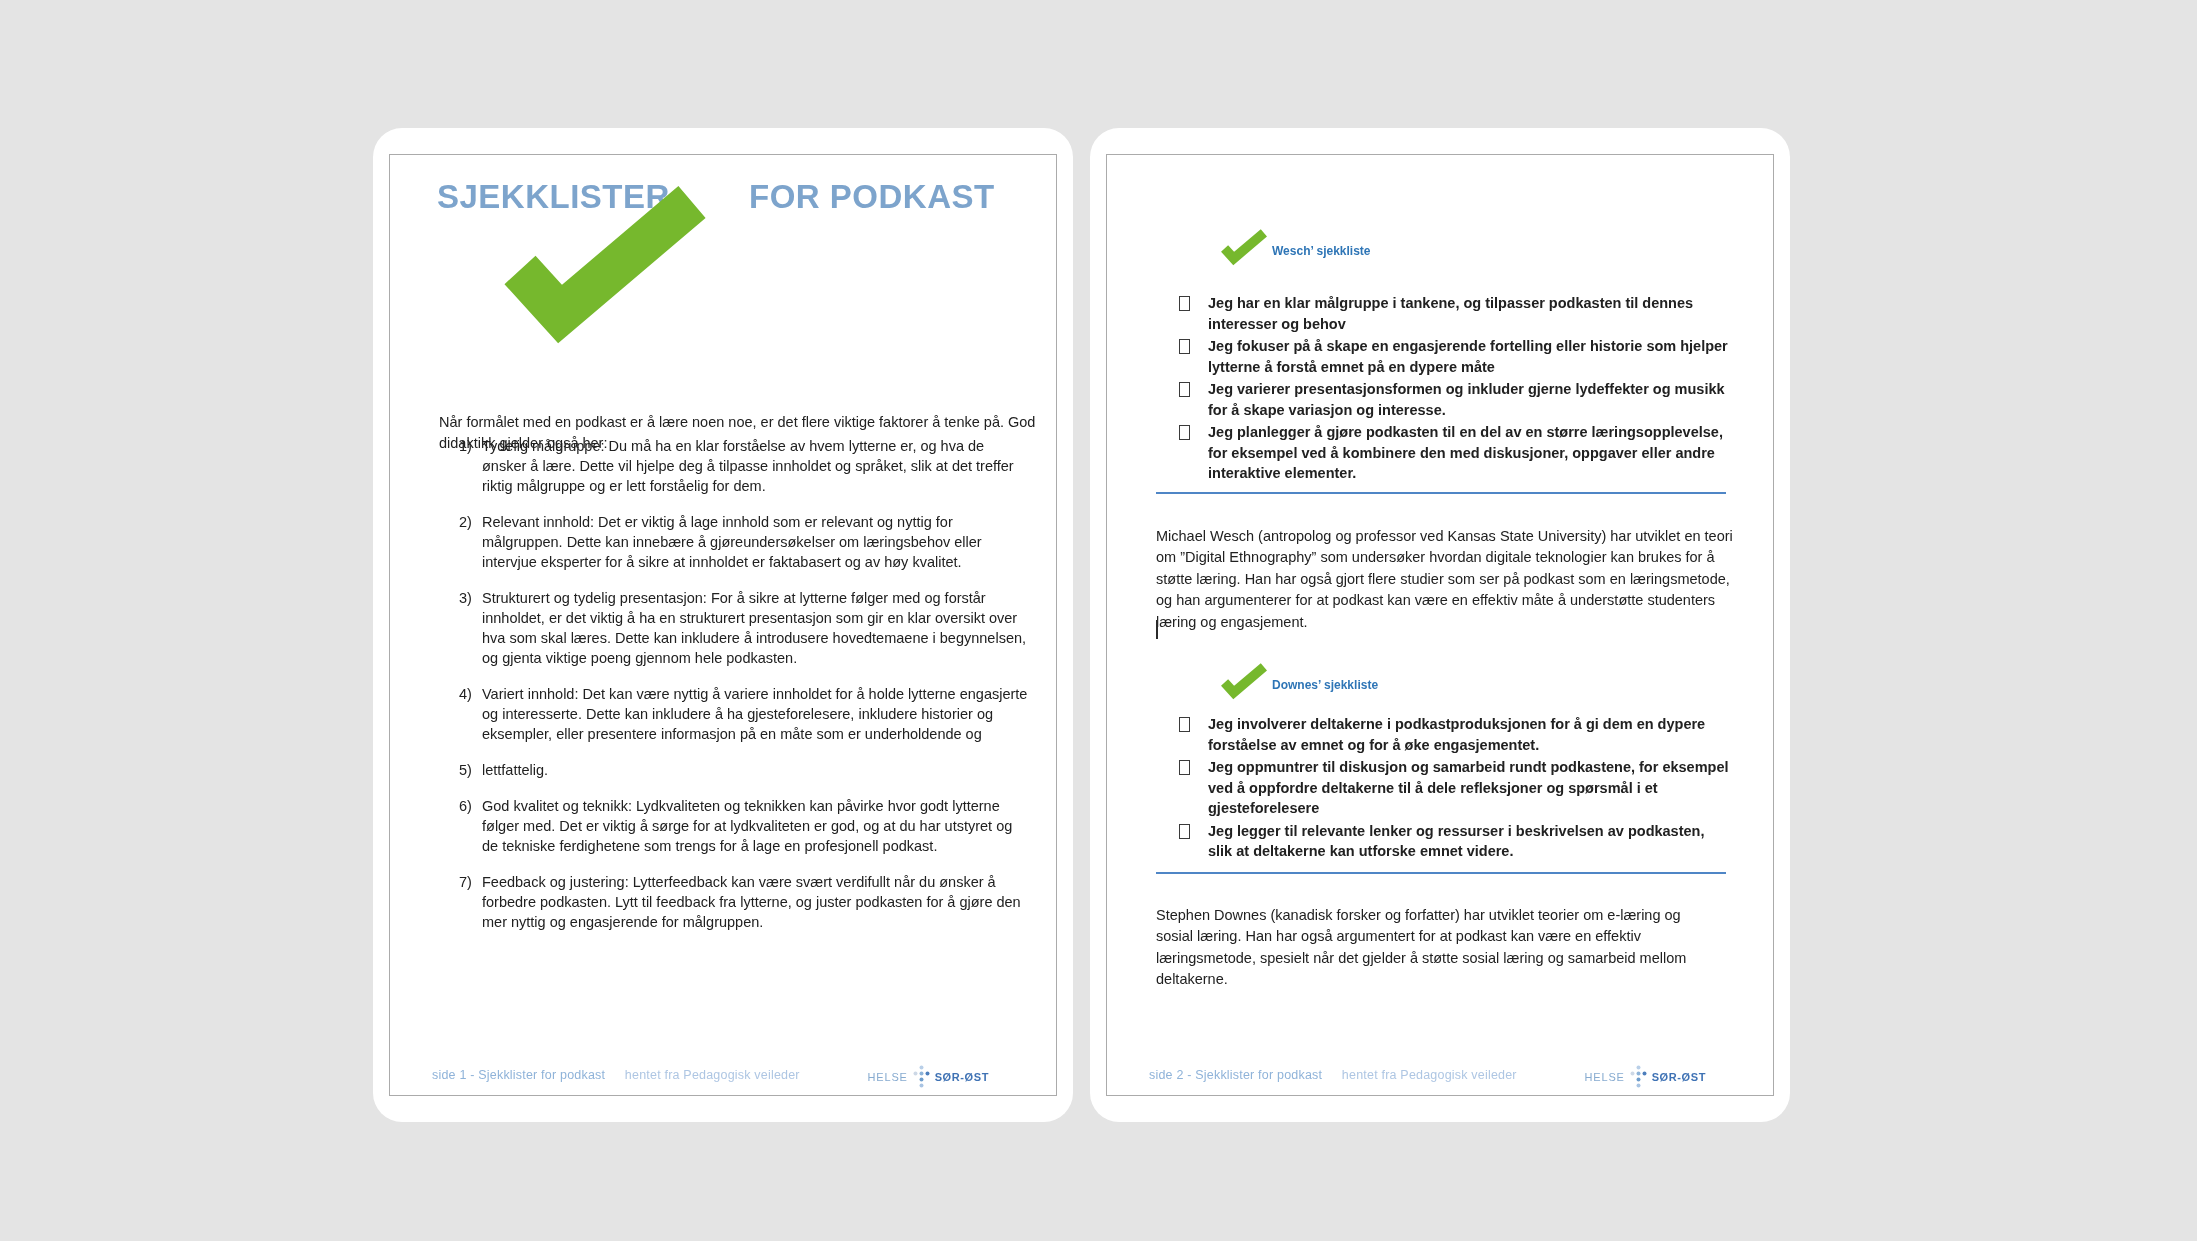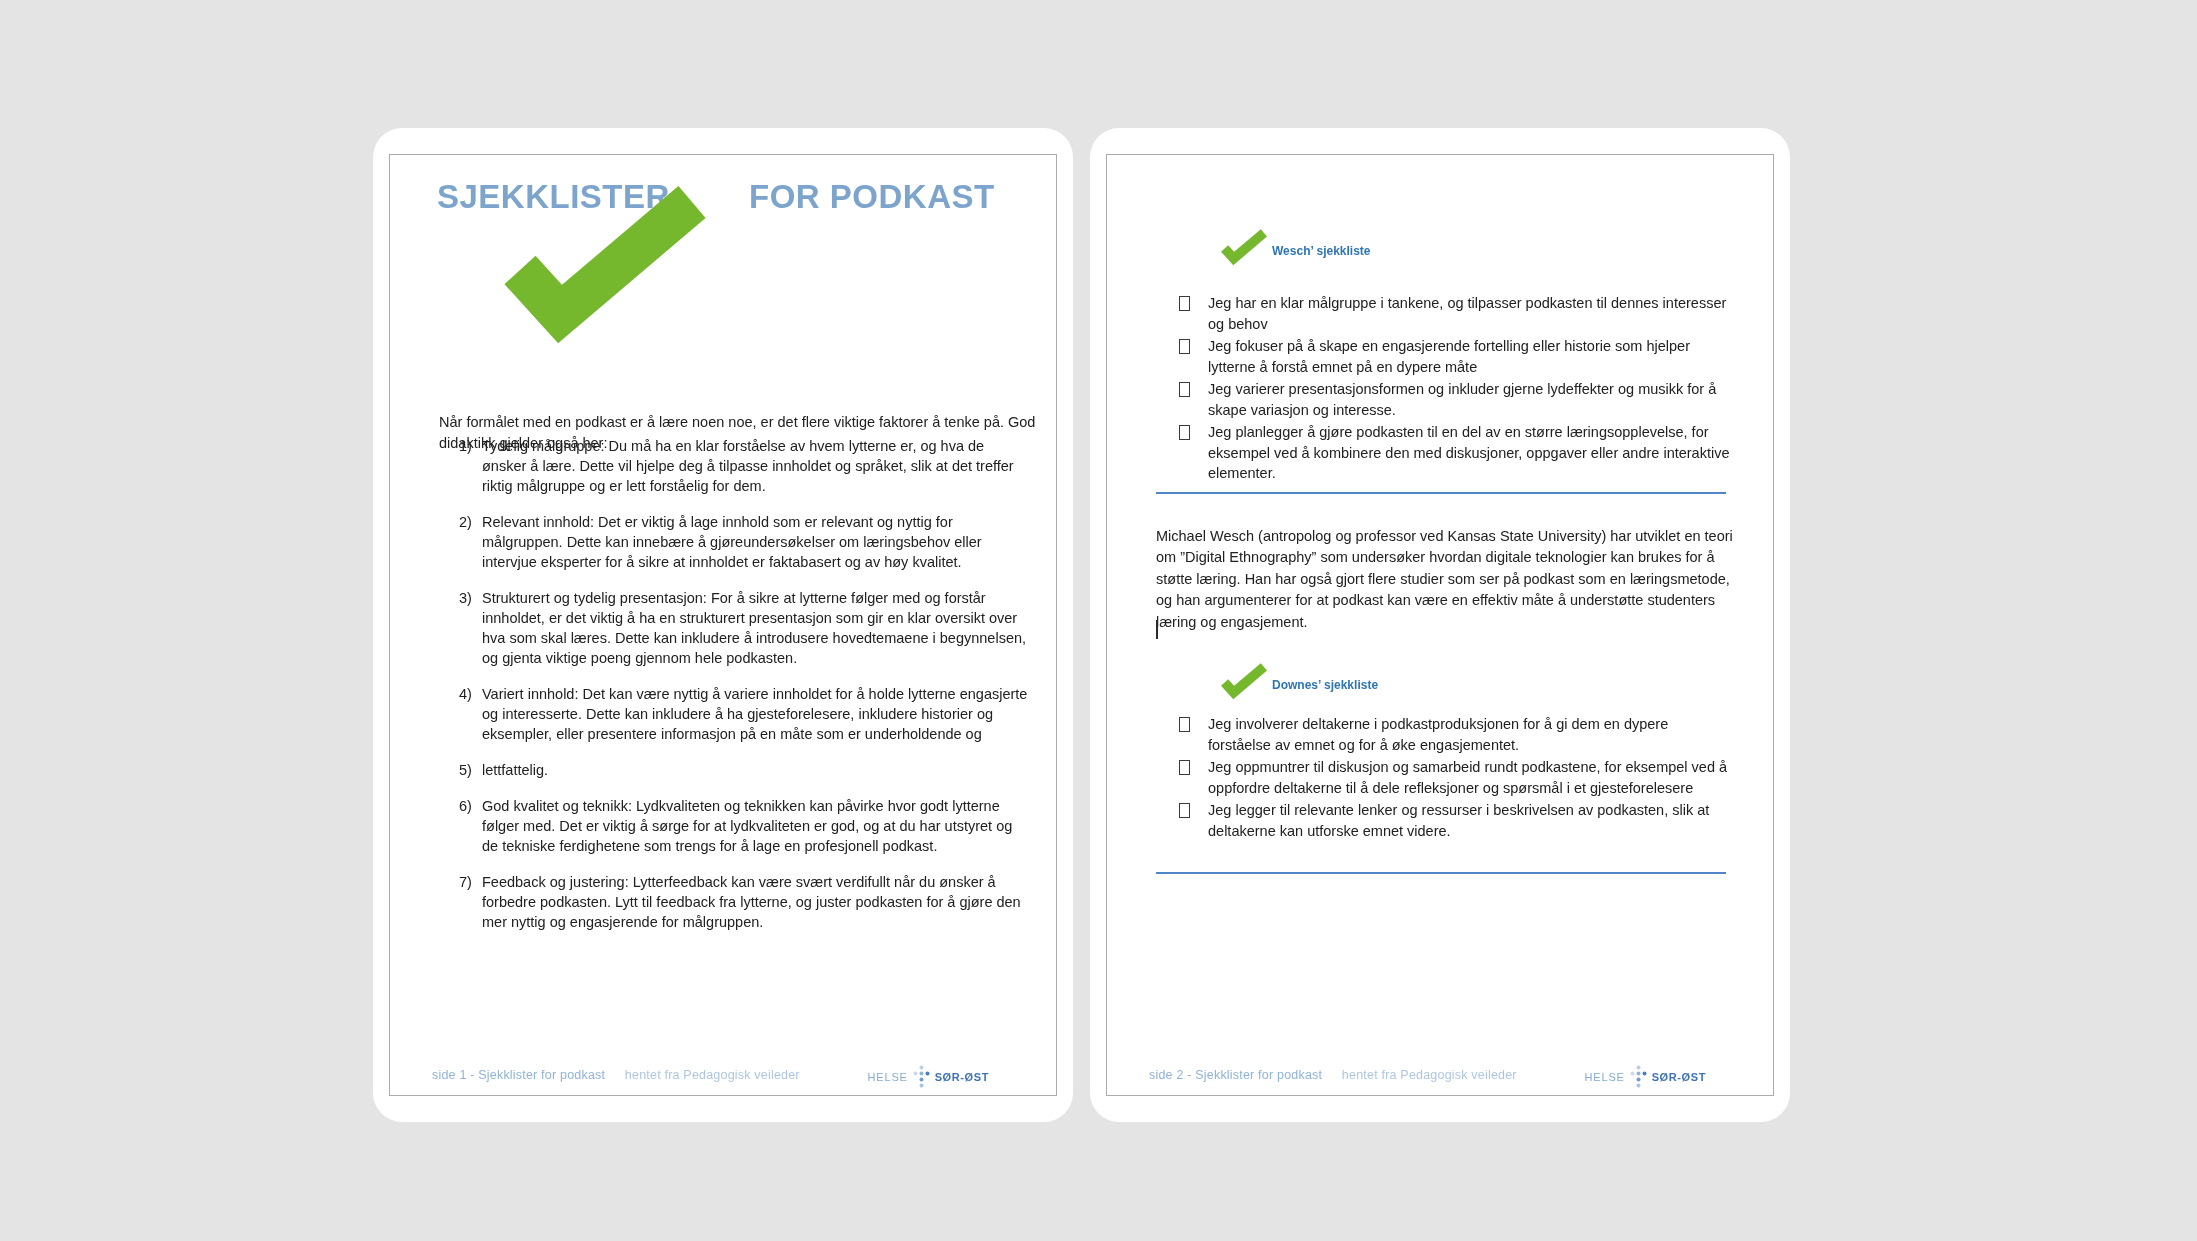--- a/index.html
+++ b/index.html
@@ -38,21 +38,21 @@
   .numlist{position:absolute;left:86px;top:308px;width:572px;list-style:none;margin:0;padding:0;}
   .numlist li{position:relative;margin:0 0 16px 0;padding-left:23px;font-size:14.5px;line-height:20px;}
   .numlist .num{position:absolute;left:0;top:0;}
   
   .smallcheck{position:absolute;width:48px;height:40px;}
   .sec-heading{
     position:absolute;left:182px;
     font-size:12px;font-weight:700;color:#2e75b6;white-space:nowrap;
   }
   .chklist{position:absolute;left:88px;width:552px;list-style:none;margin:0;padding:0;}
-  .chklist li{position:relative;margin:0 0 2px 0;padding-left:30px;font-size:14.5px;line-height:20.5px;}
+  .chklist li{position:relative;margin:0 0 2px 0;padding-left:30px;font-size:14.5px;line-height:20.5px;font-weight:bold;}
   .chkbox{
     position:absolute;left:1px;top:3px;width:9px;height:13px;
     border:1.4px solid #3a3a3a;background:#fff;
   }
   .divider{position:absolute;left:66px;width:570px;height:2px;background:#4f86c6;}
   .note{position:absolute;left:66px;font-size:14.5px;line-height:21.5px;}
   #note-wesch{top:383px;width:578px;}
   #note-downes{top:762px;width:560px;}
   .caret{position:absolute;left:66px;top:492px;width:2px;height:19px;background:#2a2a2a;}
   
@@ -139,20 +139,21 @@
   <div class="sec-heading" style="top:550px;">Downes’ sjekkliste</div>
 
   <ul class="chklist" style="top:586px;">
     <li><span class="chkbox"></span><span>Jeg involverer deltakerne i podkastproduksjonen for å gi dem en dypere forståelse av emnet og for å øke engasjementet.</span></li>
     <li><span class="chkbox"></span></li>
     <li><span class="chkbox"></span><span>Jeg oppmuntrer til diskusjon og samarbeid rundt podkastene, for eksempel ved å oppfordre deltakerne til å dele refleksjoner og spørsmål i et gjesteforelesere</span></li>
     <li><span class="chkbox"></span><span>Jeg legger til relevante lenker og ressurser i beskrivelsen av podkasten, slik at deltakerne kan utforske emnet videre.</span></li>
   </ul>
 
   <div class="divider" style="top:744px;"></div>
+  <p class="note" id="note-downes">Stephen Downes (kanadisk forsker og forfatter) har utviklet teorier om e-læring og sosial læring. Han har også argumentert for at podkast kan være en effektiv læringsmetode, spesielt når det gjelder å støtte sosial læring og samarbeid mellom deltakerne.</p>
 
   <div class="footer">
     <span class="f-main">side 2</span>
     <span class="f-main">- Sjekklister for podkast</span>
     <span class="f-src">hentet fra Pedagogisk veileder</span>
   </div>
 
   <div class="logo">
     <span class="l-helse">HELSE</span>
     <svg width="17" height="24" viewBox="0 0 17 24">

